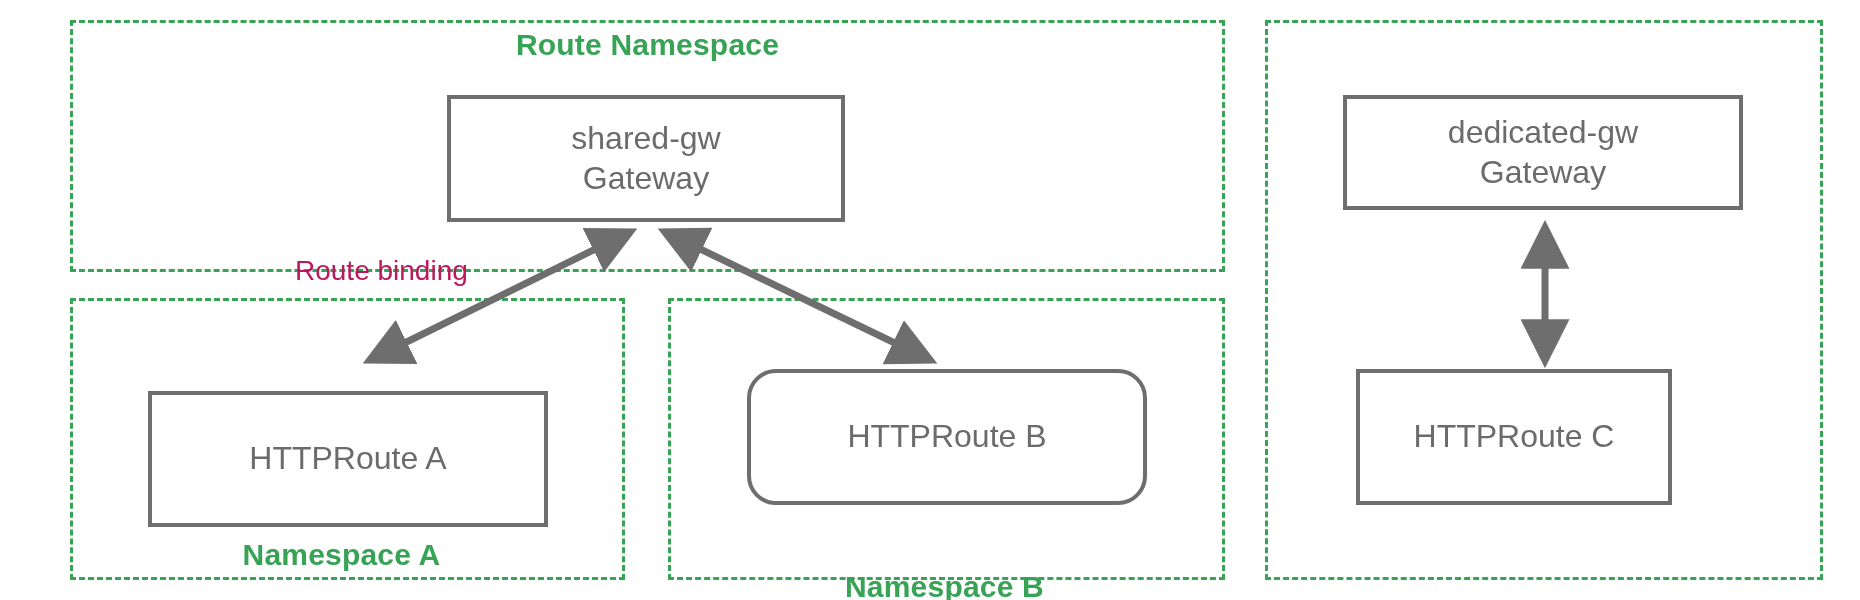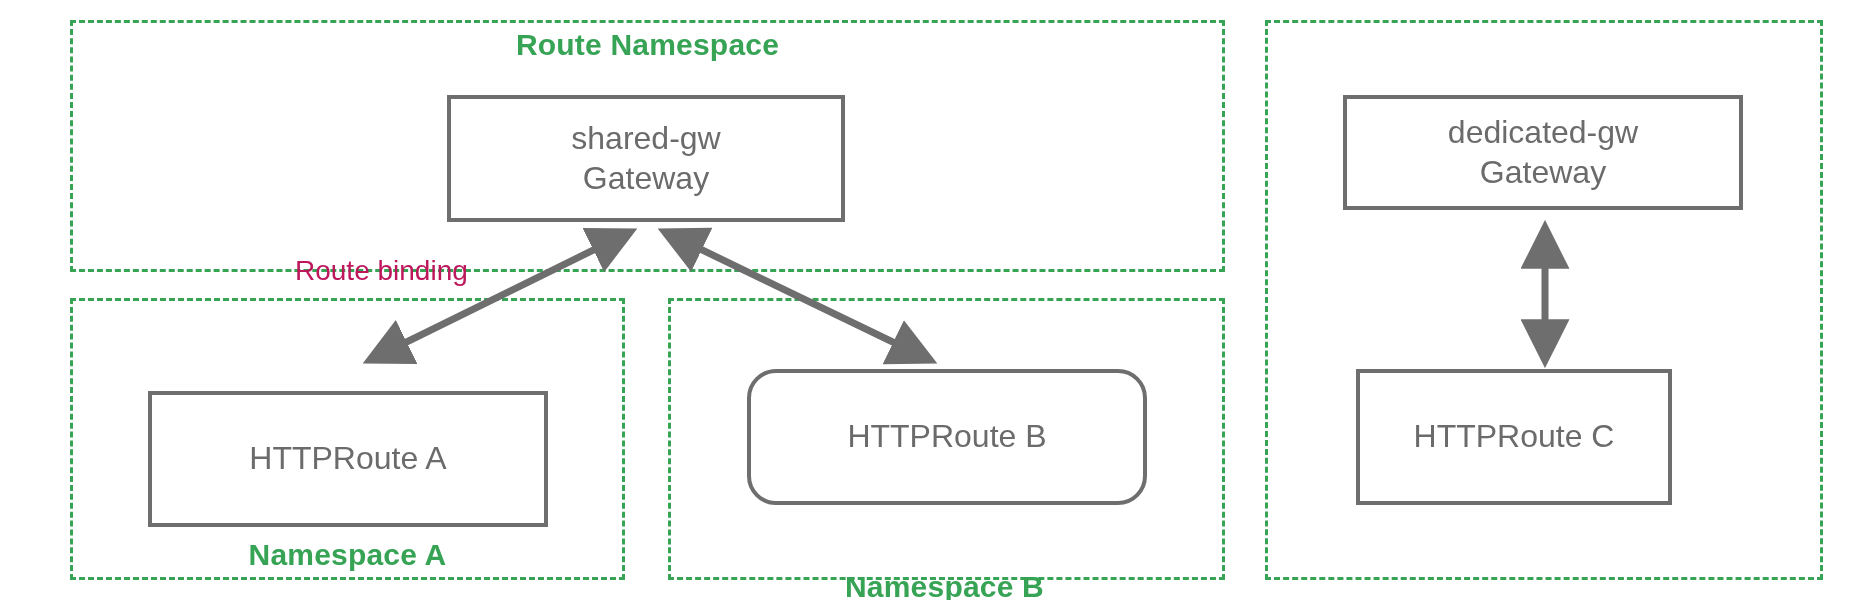--- a/index.html
+++ b/index.html
@@ -83,21 +83,21 @@
   <div class="ns-box" style="left:70px; top:20px; width:1155px; height:252px;"></div>
 
   <div class="ns-box" style="left:70px; top:298px; width:555px; height:282px;"></div>
 
   <div class="ns-box" style="left:668px; top:298px; width:557px; height:282px;"></div>
 
   <div class="ns-box" style="left:1265px; top:20px; width:558px; height:560px;"></div>
 
   <div class="ns-label" style="left:70px; top:30px; width:1155px;">Route Namespace</div>
 
-  <div class="ns-label" style="left:70px; top:540px; width:555px;">Namespace A</div>
+  <div class="ns-label" style="left:64px; top:540px; width:555px;">Namespace A</div>
 
   <div class="ns-label" style="left:668px; top:572px; width:553px;">Namespace B</div>
 
 
   <svg id="connectors" viewBox="0 0 1860 600" xmlns="http://www.w3.org/2000/svg">
     <defs>
       <marker id="arrowhead" viewBox="0 0 12 12" refX="10" refY="6" markerWidth="7" markerHeight="7" orient="auto-start-reverse">
         <path d="M 0 0 L 12 6 L 0 12 z" fill="#6e6e6e"></path>
       </marker>
     </defs>

